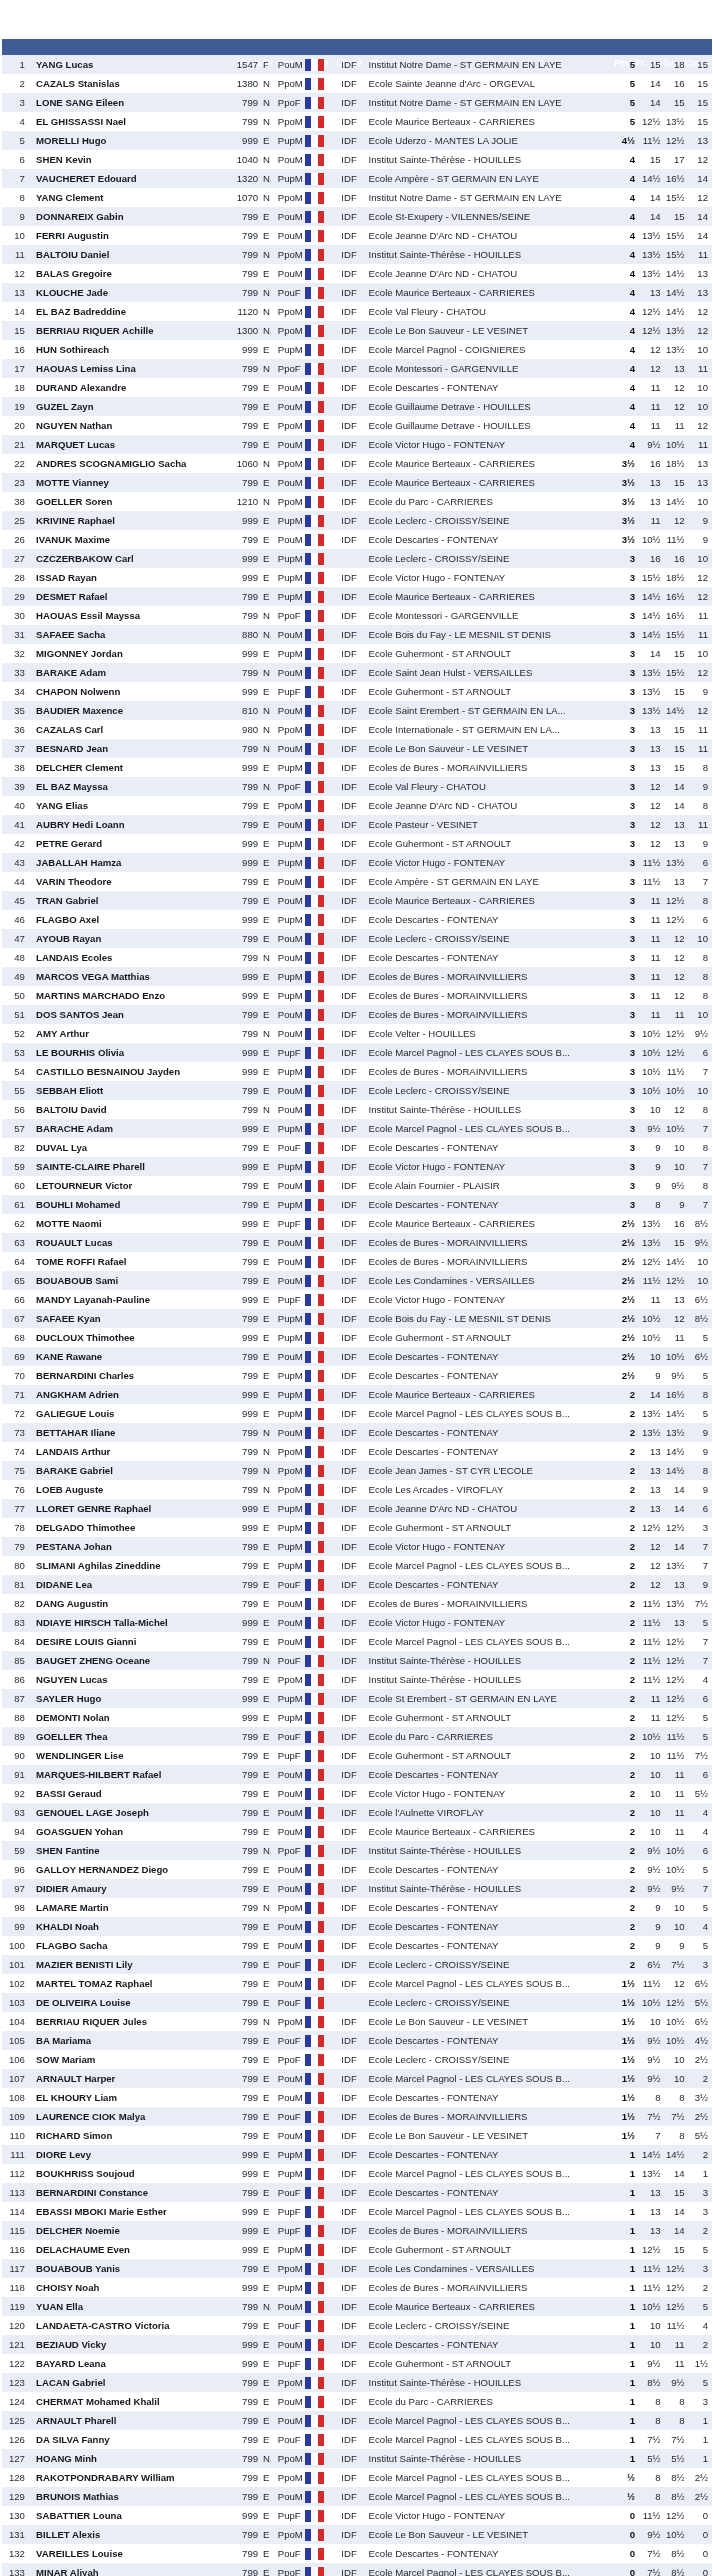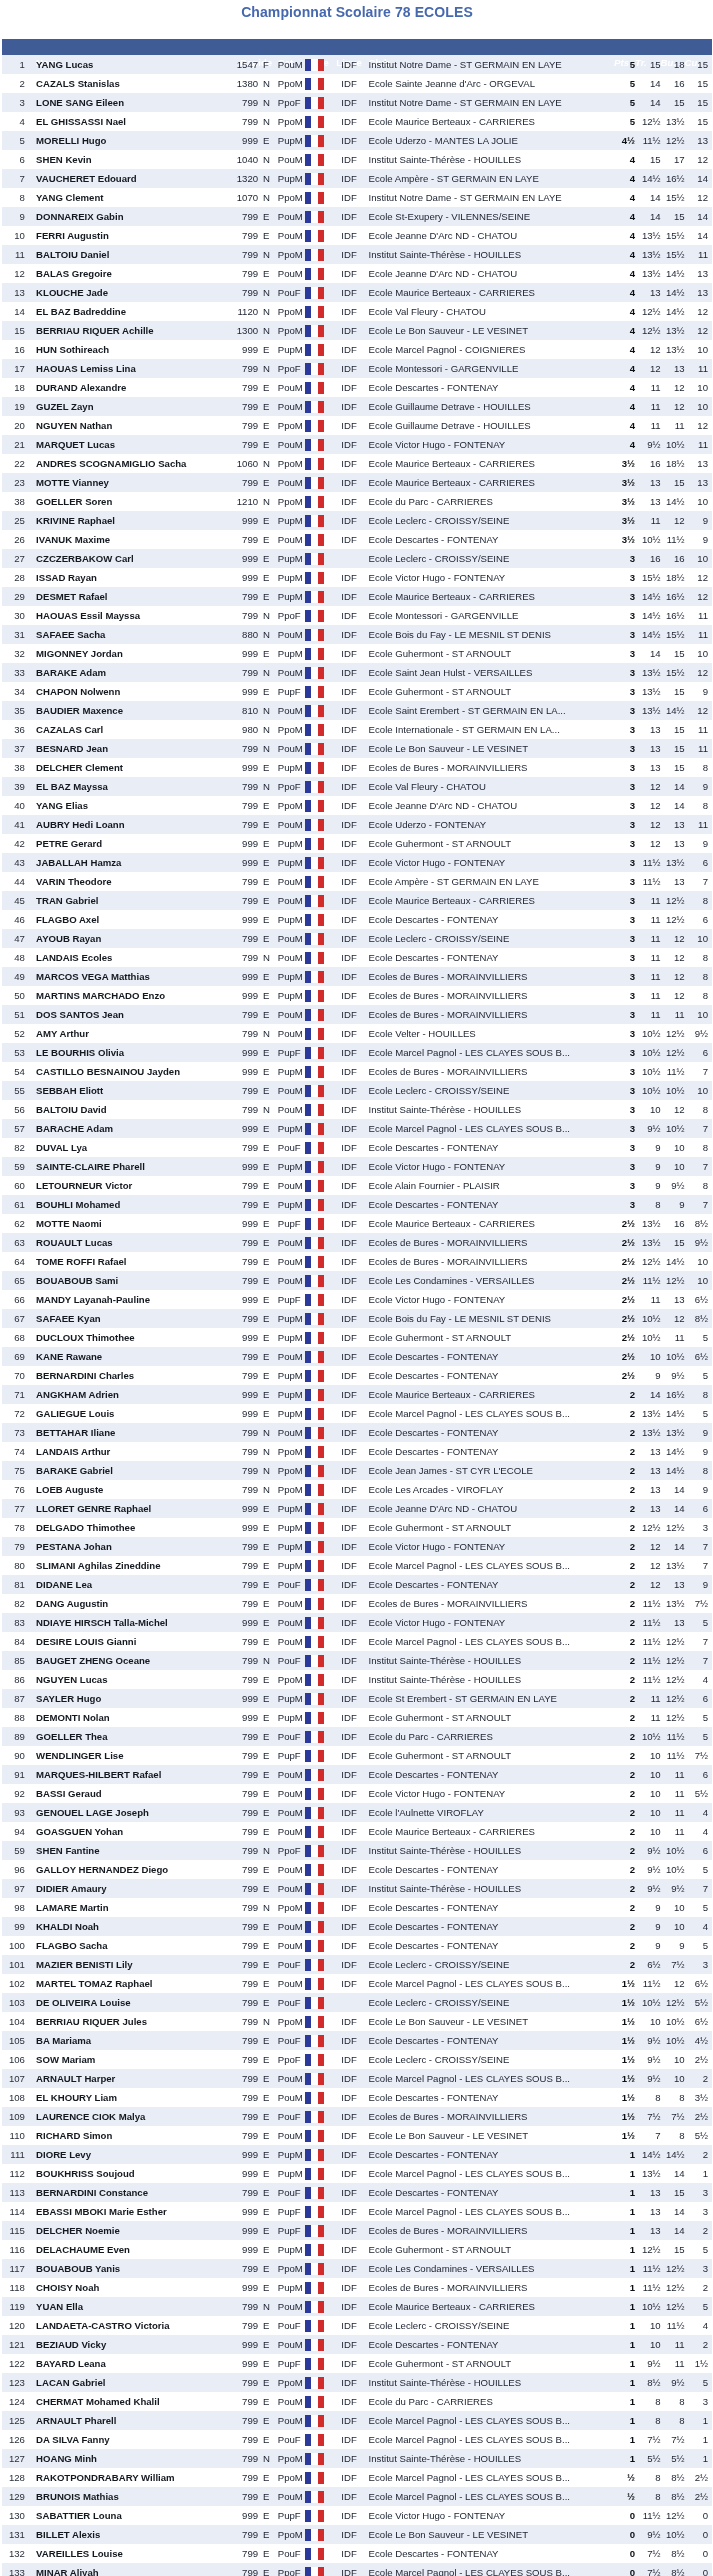--- a/index.html
+++ b/index.html
@@ -32,21 +32,20 @@
   .c-ligue{text-align:center;}
   .c-club{padding-left:3.5px;white-space:nowrap;overflow:hidden;}
   .c-pts{text-align:right;font-weight:bold;color:#0c0f14;}
   .c-tr,.c-bu,.c-cu{text-align:right;}
 </style>
 </head>
 <body>
 
 <div class="page">
   <div class="titles">
-    <div class="title-line">Championnat Scolaire 78 ECOLES</div>
   </div>
 
   <div class="tbl">
     <div class="hdr">
       <div class="h-pl">Pl</div>
       <div class="h-nom">Nom</div>
       <div class="h-rapide">Rapide</div>
       <div class="h-cat">Cat.</div>
       <div class="h-fede">Fede</div>
       <div class="h-ligue">Ligue</div>
@@ -740,21 +739,21 @@
   <div class="row alt">
     <div class="c-pl">41</div>
     <div class="c-nom">AUBRY Hedi Loann</div>
     <div class="c-rnum">799</div>
     <div class="c-rlet">E</div>
     <div class="c-cat">PouM</div>
     <div class="c-fede">
       <span class="flag"></span>
     </div>
     <div class="c-ligue">IDF</div>
-    <div class="c-club">Ecole Uderzo - FONTENAY</div>
+    <div class="c-club">Ecole Pasteur - VESINET</div>
     <div class="c-pts">3</div>
     <div class="c-tr">12</div>
     <div class="c-bu">13</div>
     <div class="c-cu">11</div>
   </div>
 
   <div class="row">
     <div class="c-pl">42</div>
     <div class="c-nom">PETRE Gerard</div>
     <div class="c-rnum">999</div>

